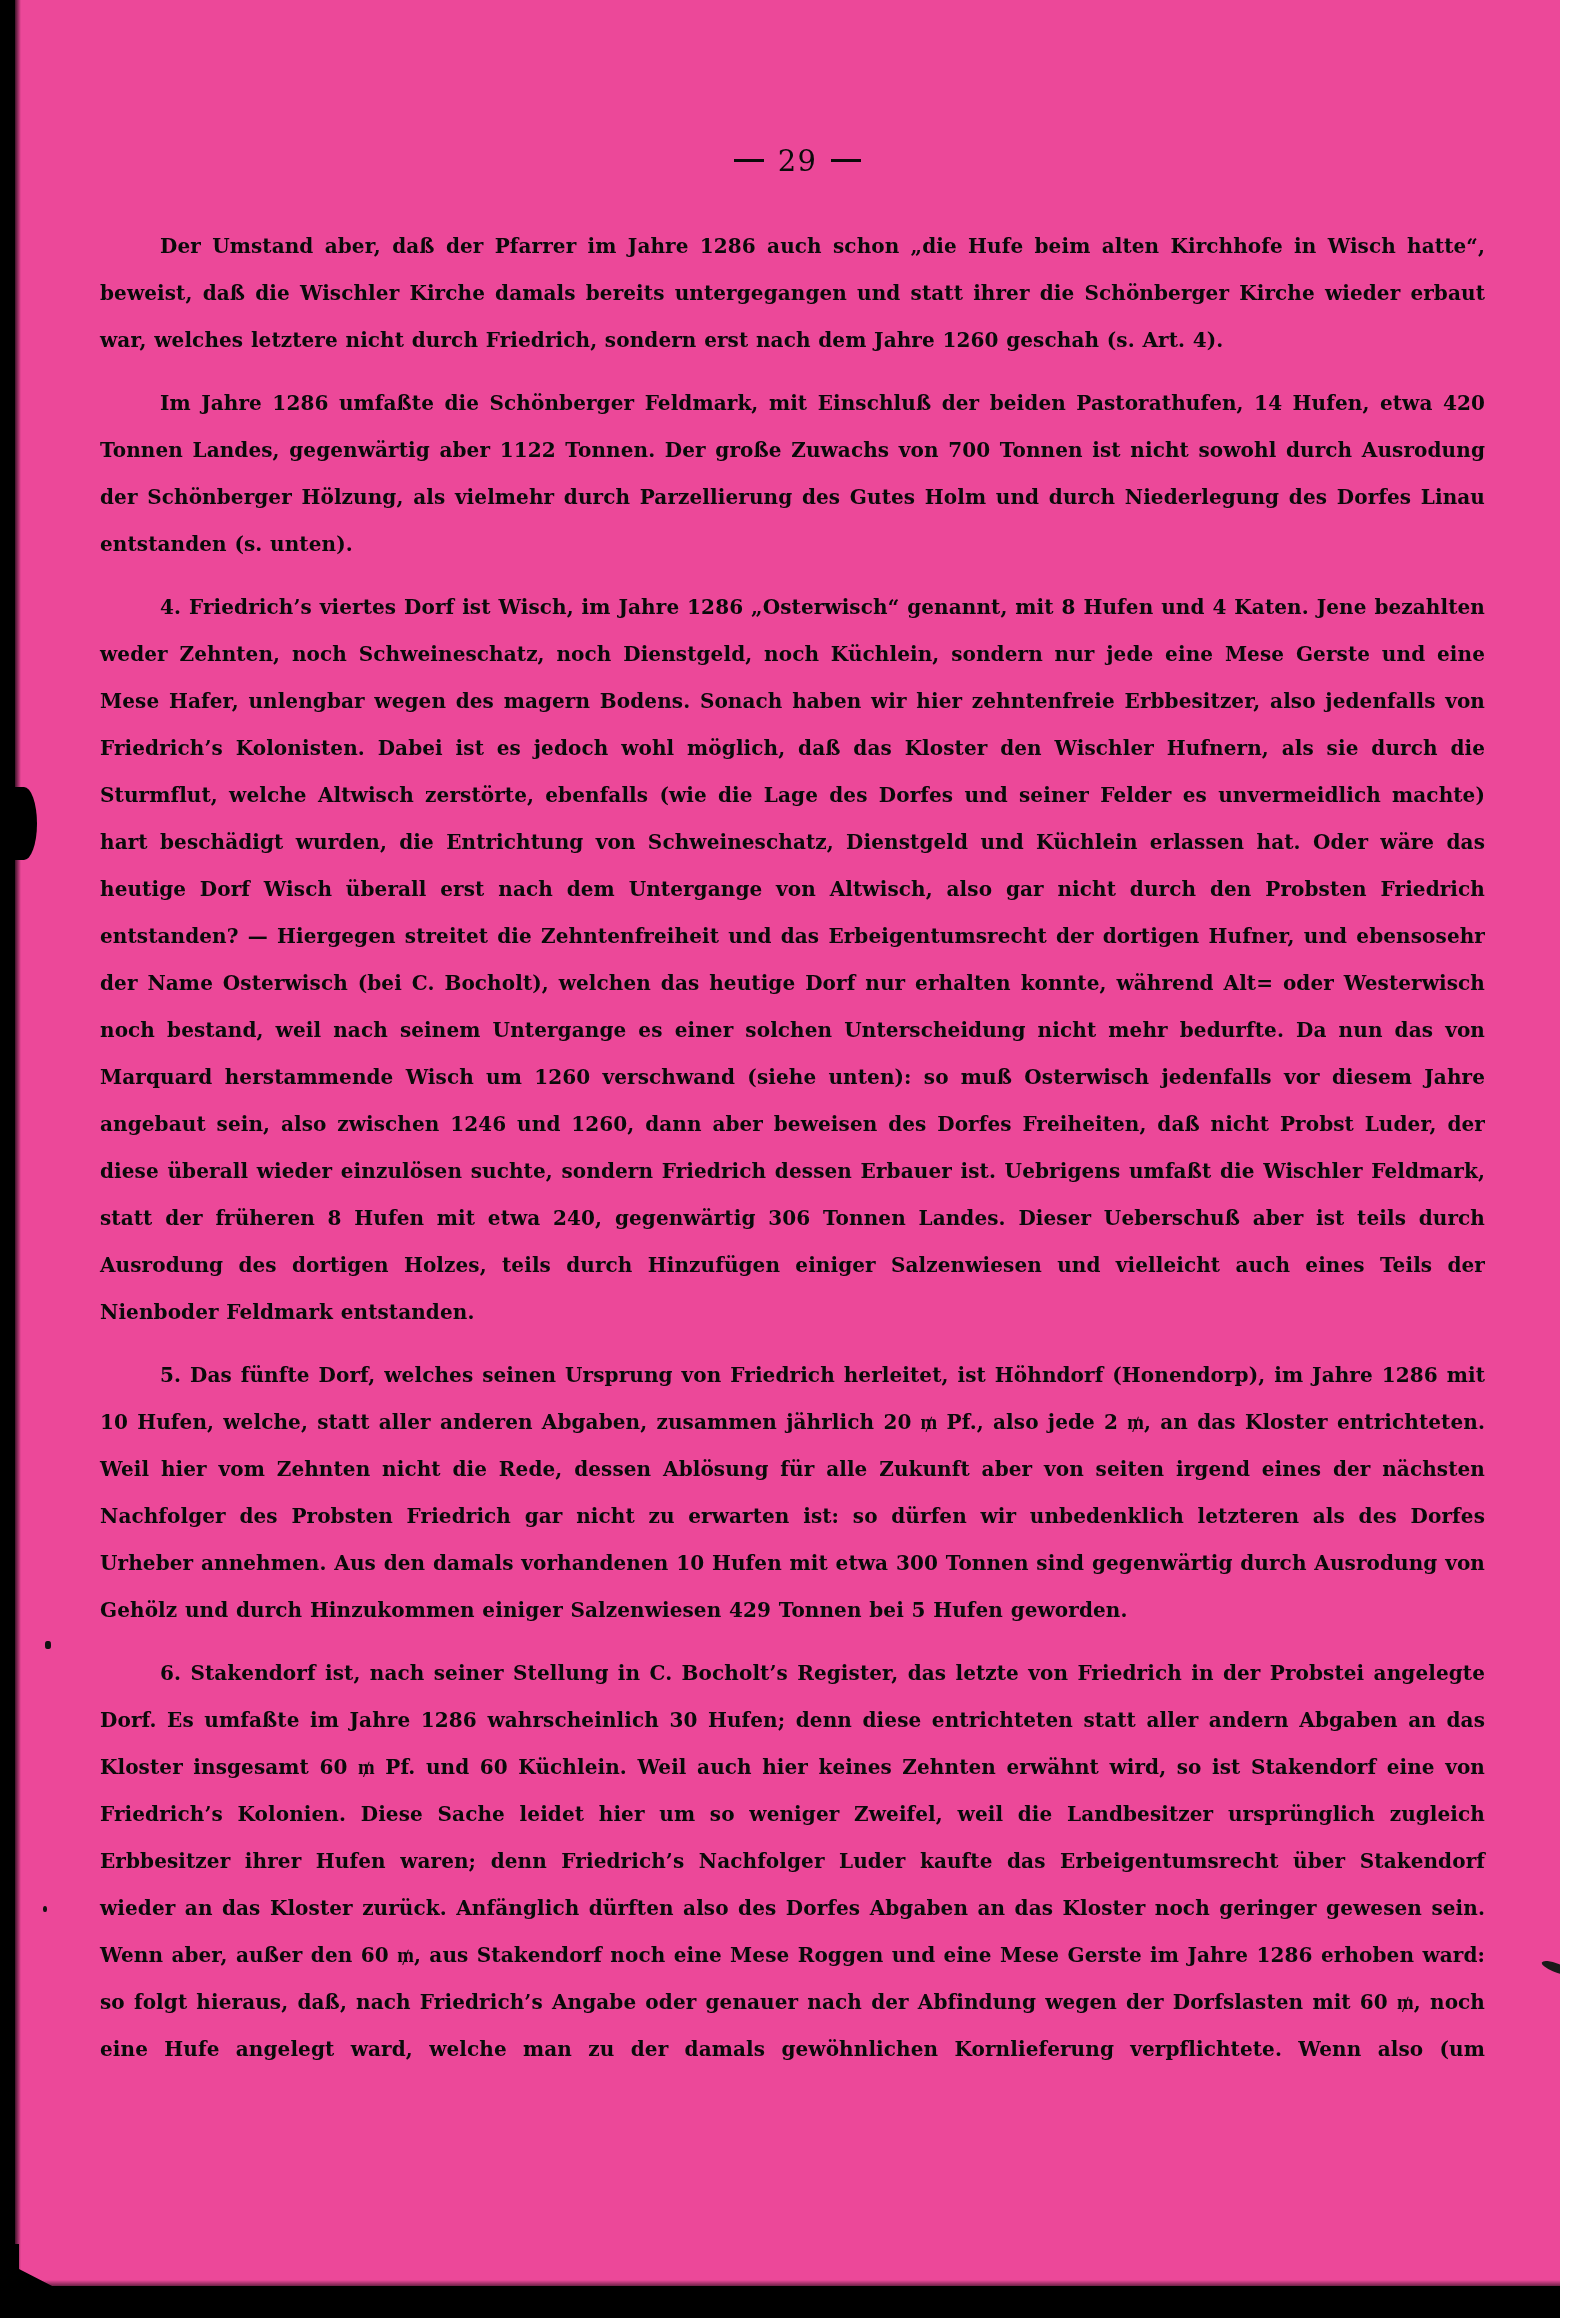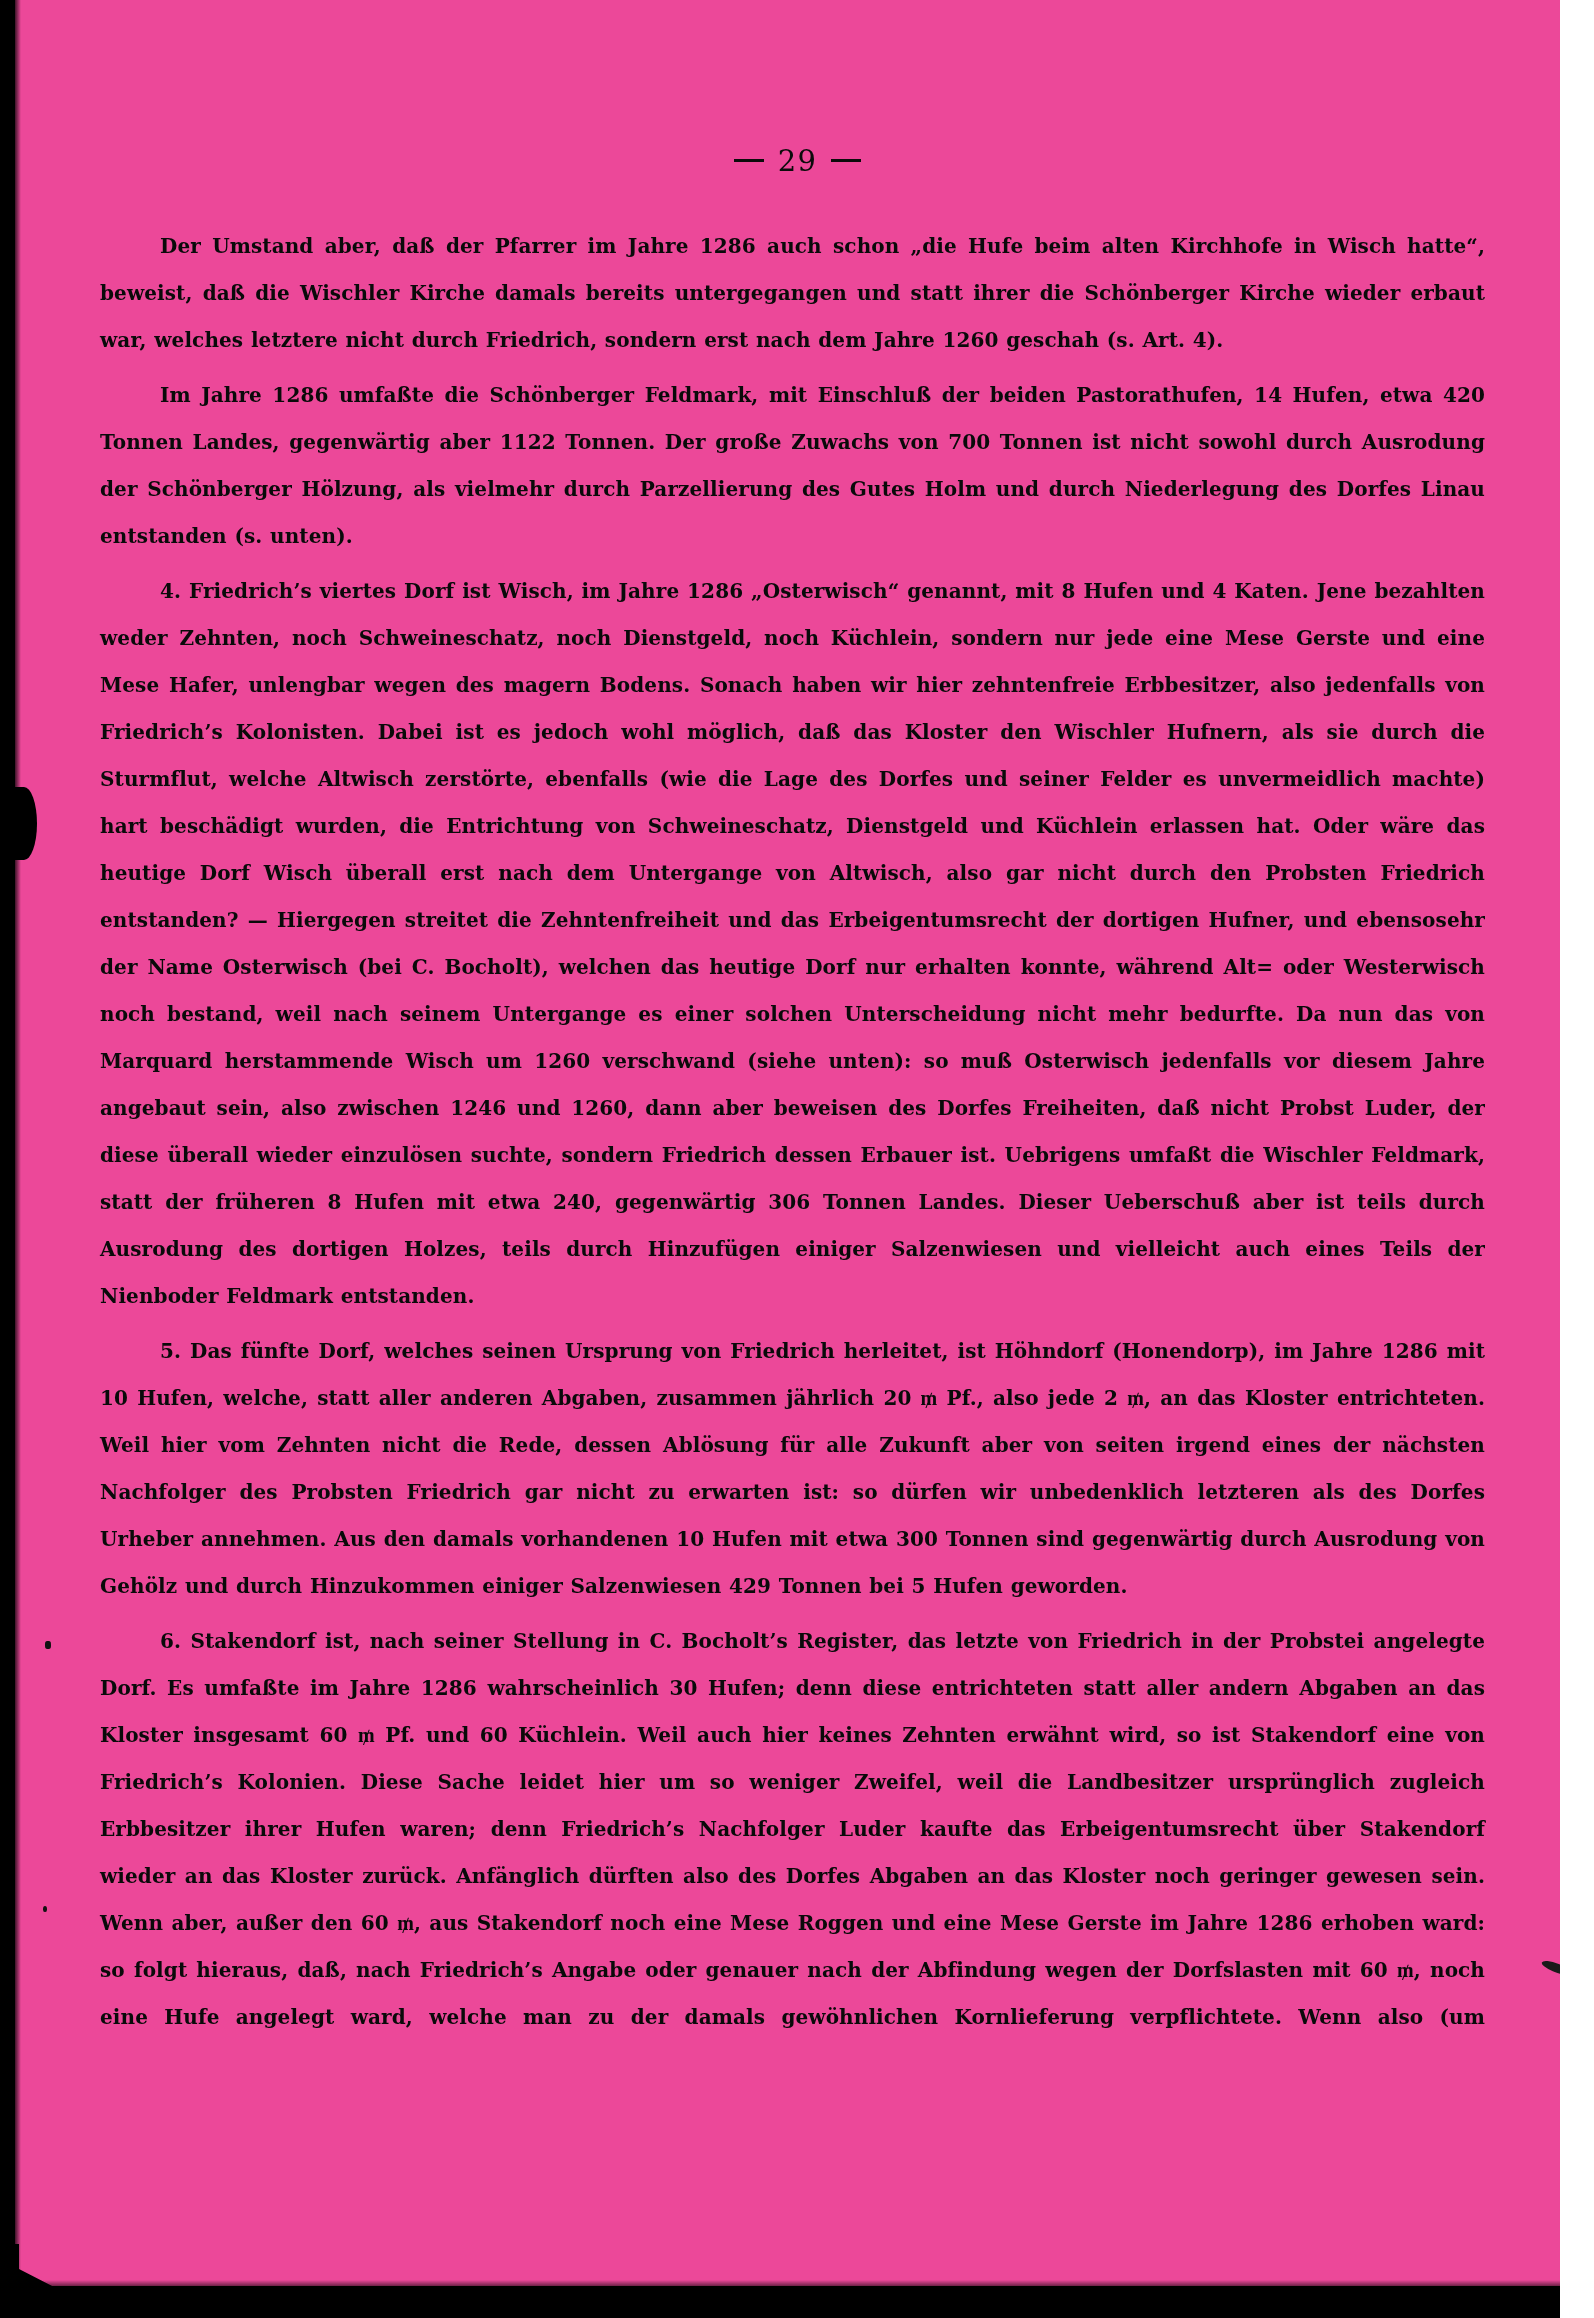--- a/index.html
+++ b/index.html
@@ -139,21 +139,21 @@
     color: #0a0a0a;
     
     font-family: "DejaVu Serif", "Liberation Serif", serif;
     font-weight: 600;
     letter-spacing: 0.1px;
     word-spacing: 0.6px;
     -webkit-font-smoothing: none;
   }
 
   p.para + p.para {
-    margin-top: 8px;
+    margin-top: 16px;
   }
 
   
   p.para.lastpara {
     text-align: justify;
   }
   p.para.lastpara::after {
     content: "";
     display: inline-block;
     width: 100%;

